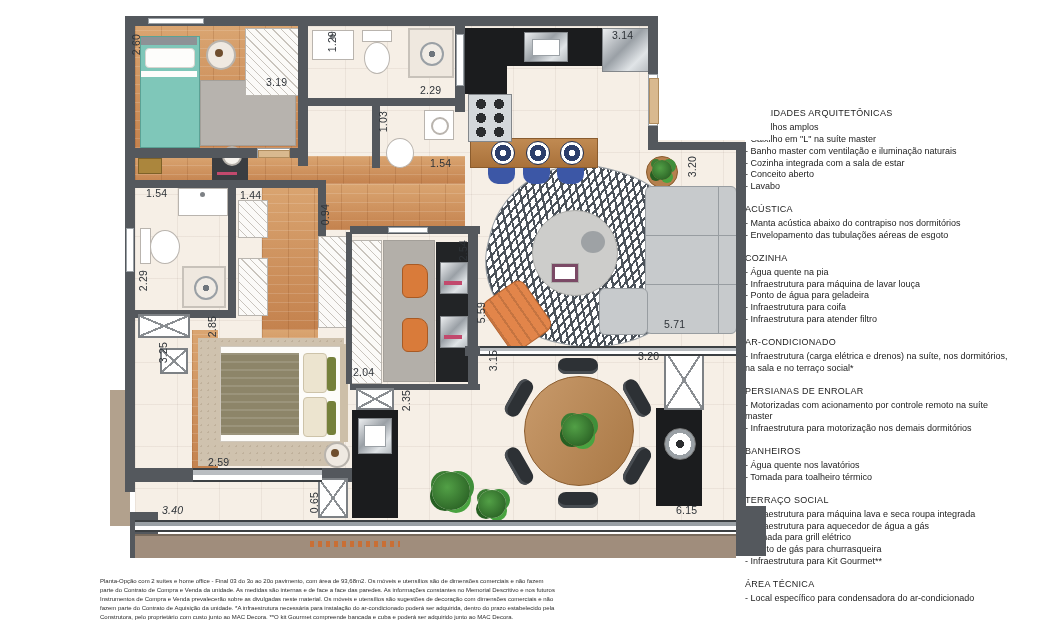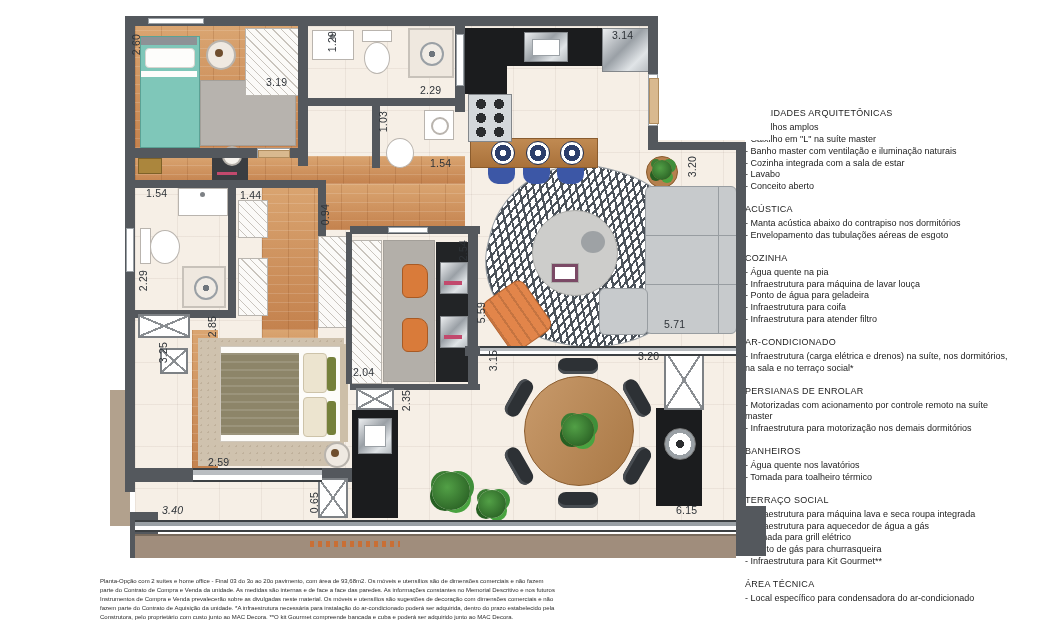--- a/index.html
+++ b/index.html
@@ -260,22 +260,22 @@
     <span class="dim" style="left:676px;top:504px;">6.15</span>
   </div>
 
   <div id="info">
     <div class="sec">
       <div class="sec-title">QUALIDADES ARQUITETÔNICAS</div>
       <div class="sec-item">Caixilhos amplos</div>
       <div class="sec-item">Caixilho em "L" na suíte master</div>
       <div class="sec-item">Banho master com ventilação e iluminação naturais</div>
       <div class="sec-item">Cozinha integrada com a sala de estar</div>
+      <div class="sec-item">Conceito aberto</div>
       <div class="sec-item">Lavabo</div>
-      <div class="sec-item">Conceito aberto</div>
     </div>
     <div class="sec">
       <div class="sec-title">ACÚSTICA</div>
       <div class="sec-item">Manta acústica abaixo do contrapiso nos dormitórios</div>
       <div class="sec-item">Envelopamento das tubulações aéreas de esgoto</div>
     </div>
     <div class="sec">
       <div class="sec-title">COZINHA</div>
       <div class="sec-item">Água quente na pia</div>
       <div class="sec-item">Infraestrutura para máquina de lavar louça</div>

